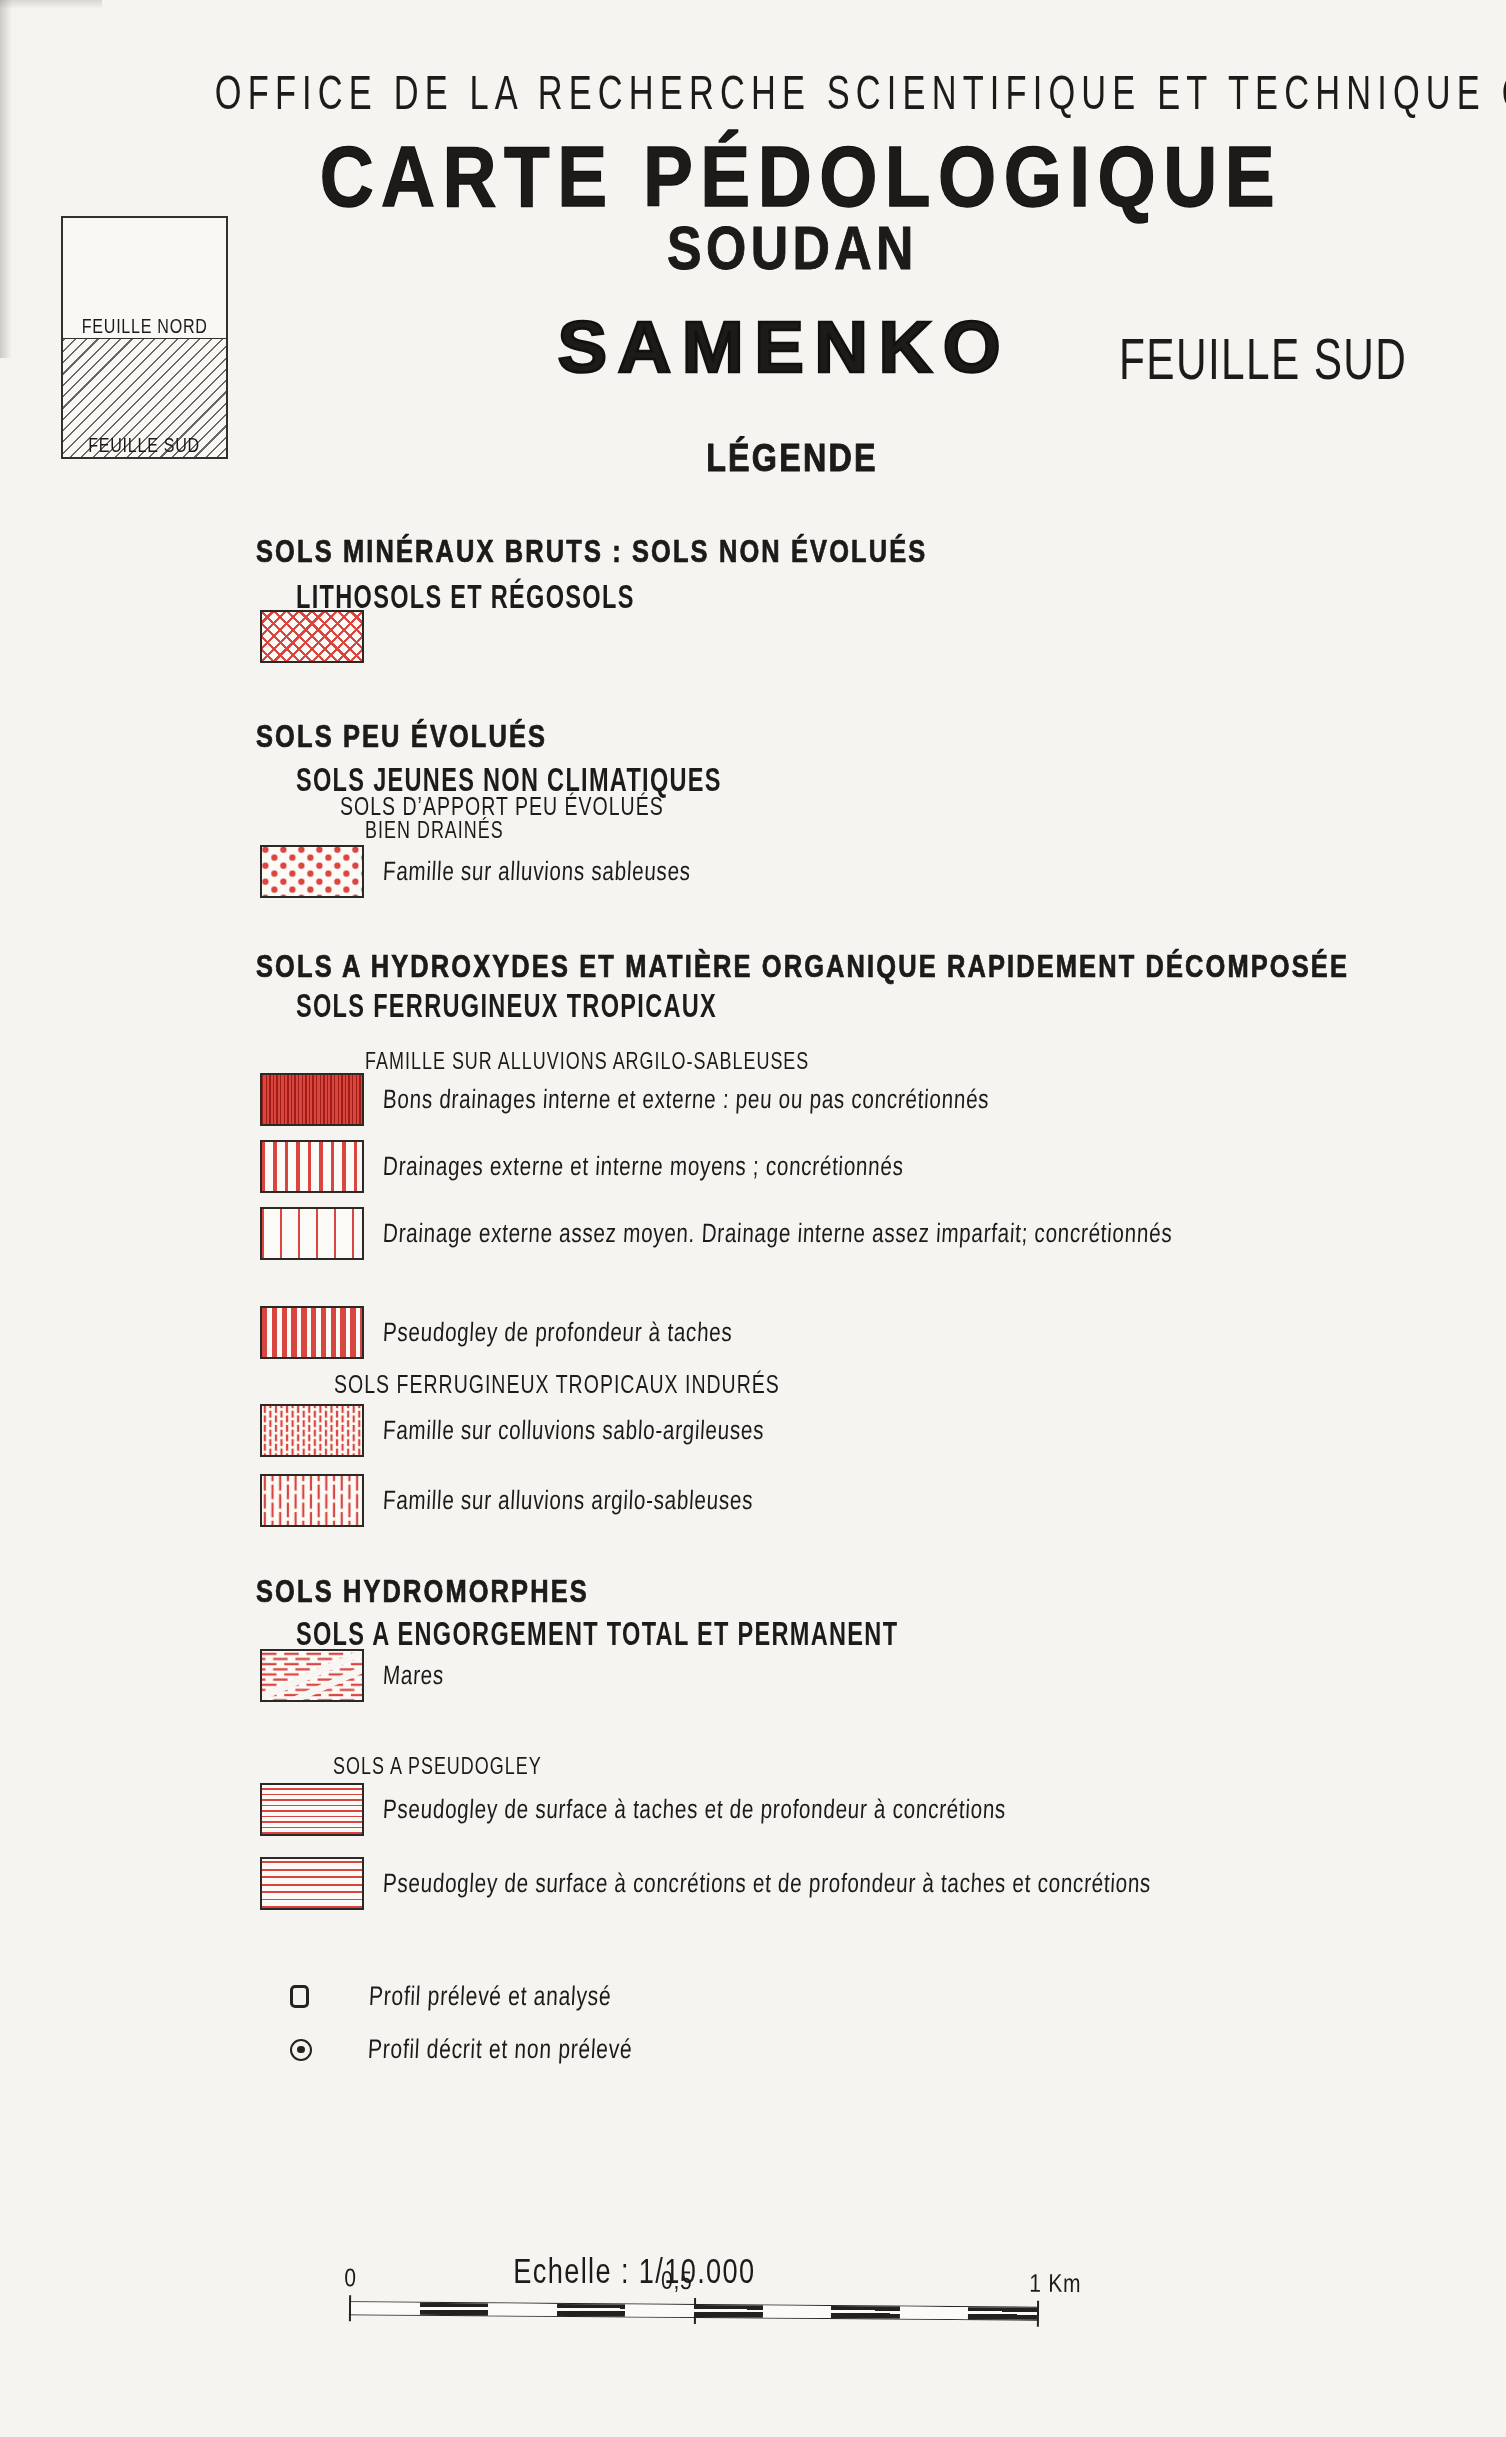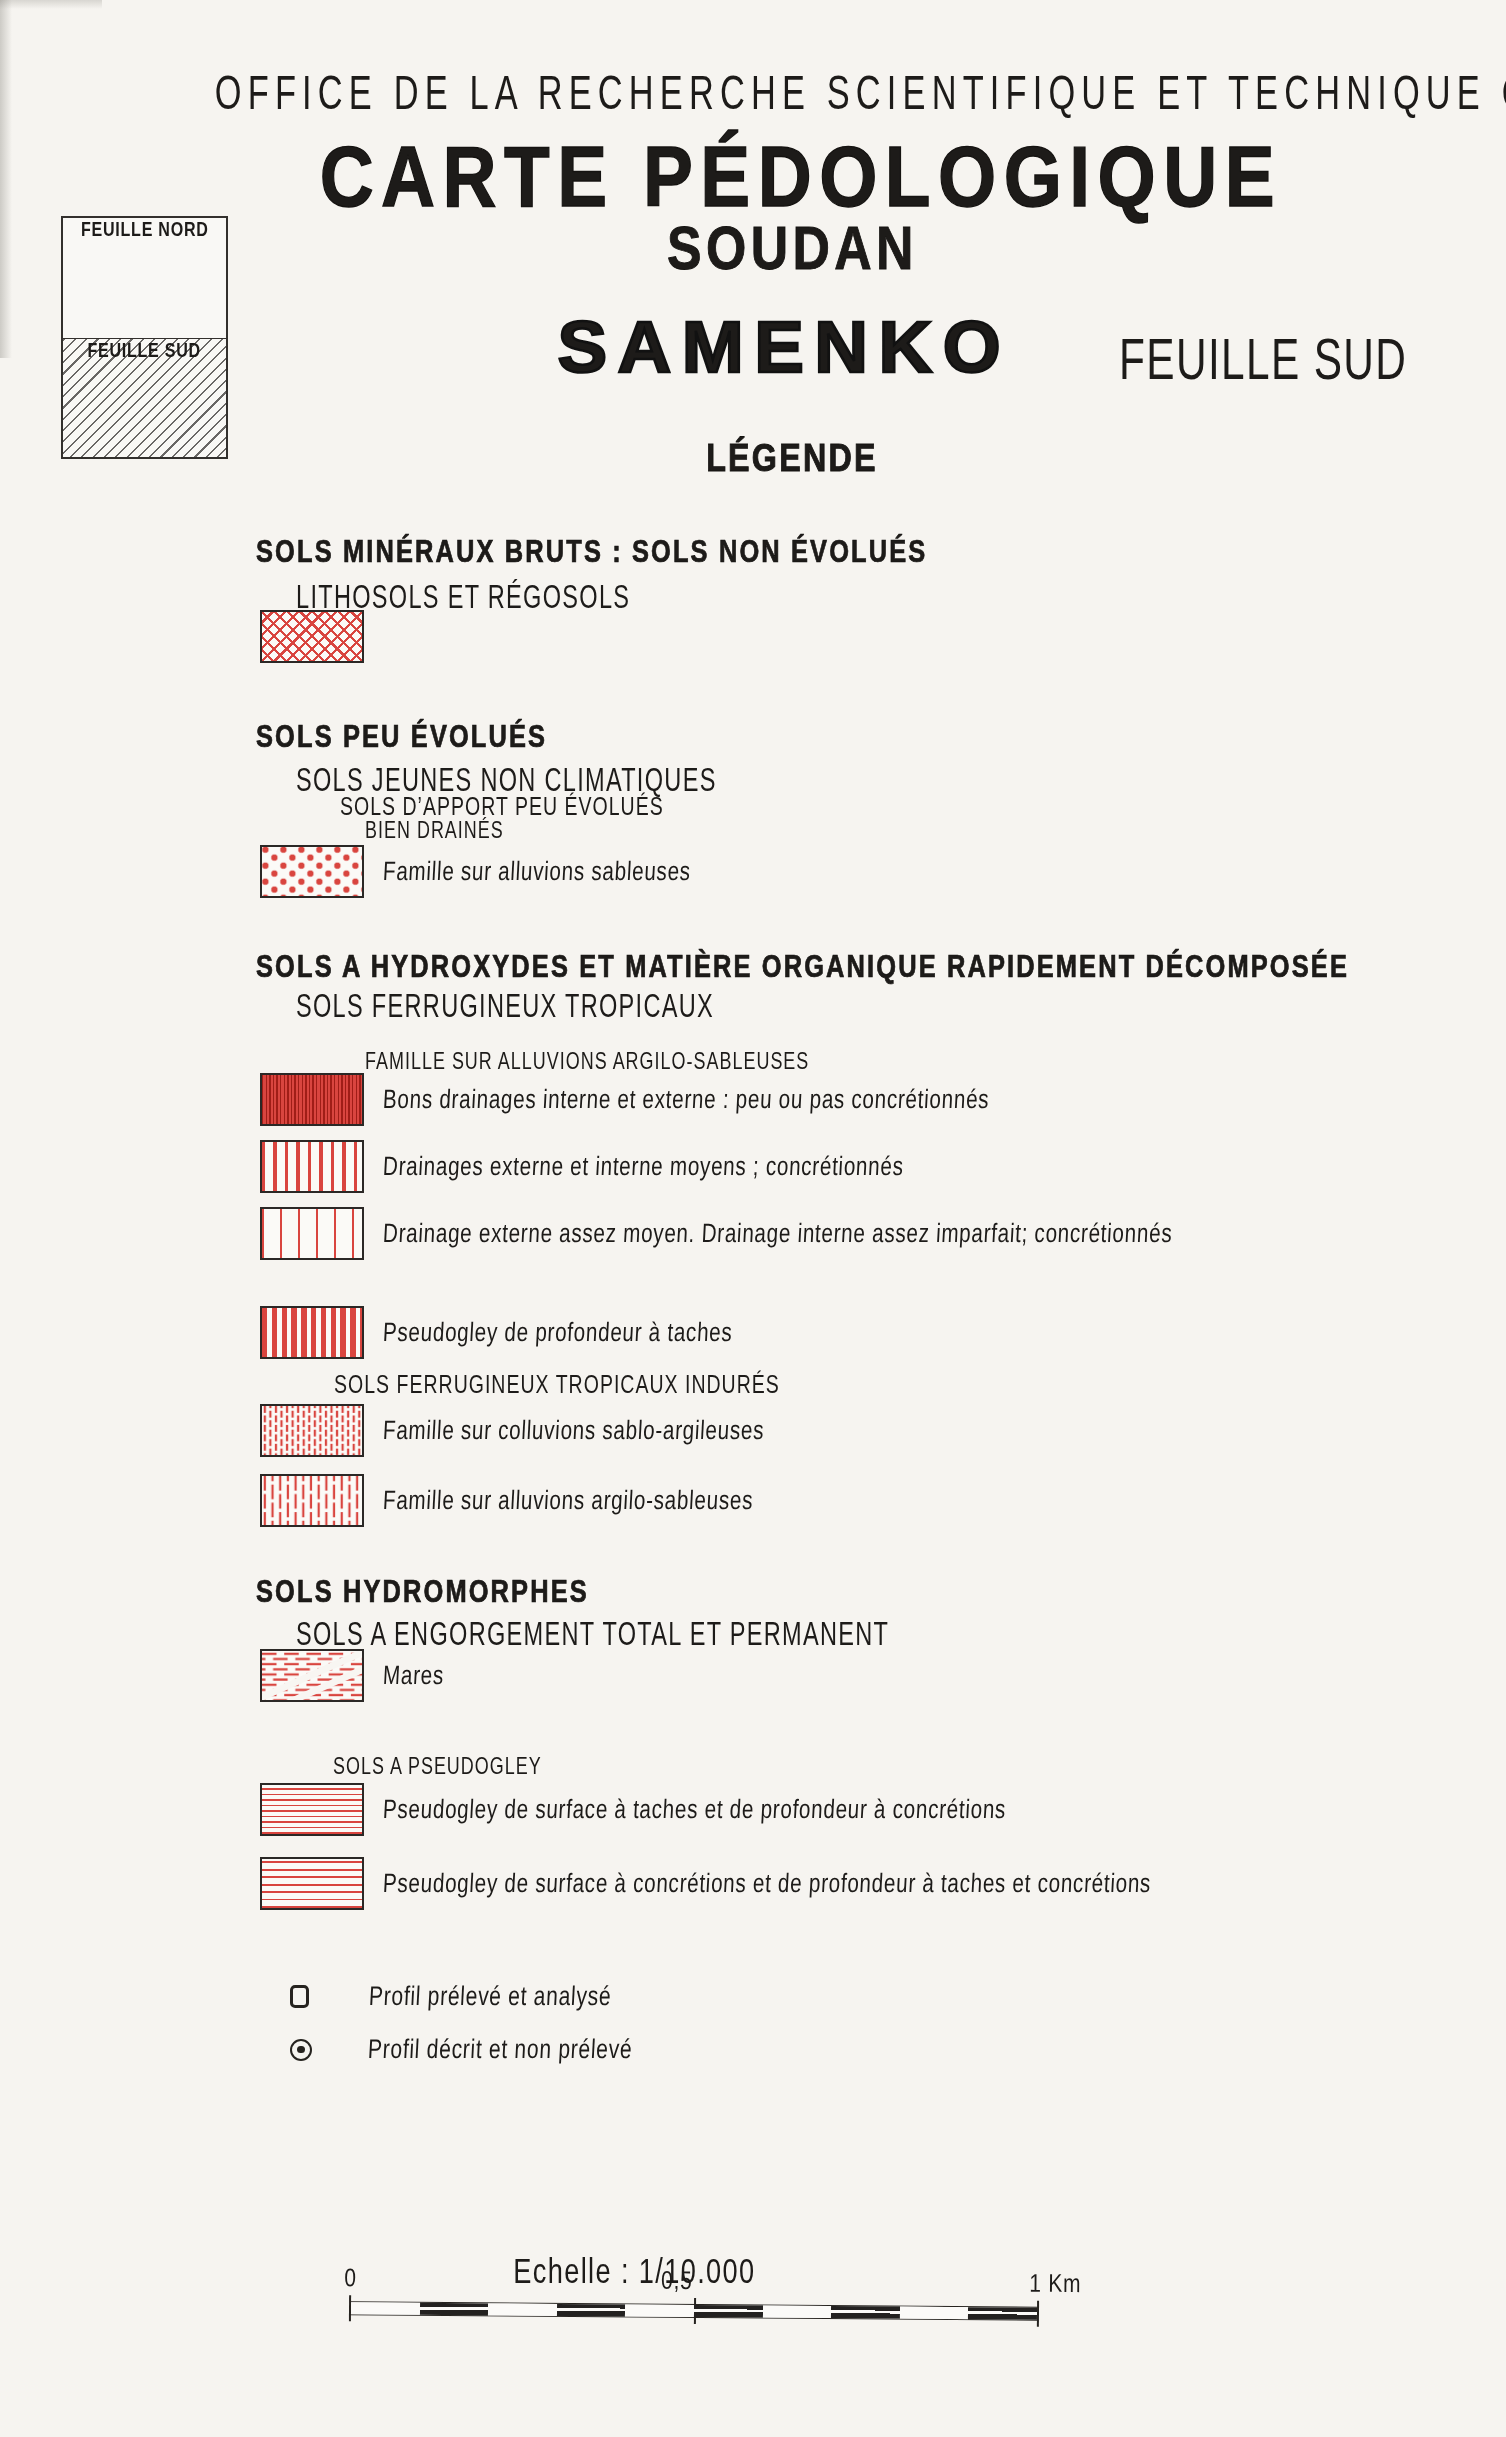--- a/index.html
+++ b/index.html
@@ -28,21 +28,21 @@
   .t-country .cx{transform:scaleX(.85);}
   .t-sheet{font-size:73px;font-weight:700;letter-spacing:10.2px;-webkit-text-stroke:2.6px #111;}
   .t-sheet .cx{transform:scaleX(1.02);}
   .t-side{font-size:53px;font-weight:400;letter-spacing:1.7px;}
   .t-side .cx{transform:scaleX(.80) scaleY(1.08);}
   .legend-h{font-size:38px;font-weight:700;letter-spacing:2.6px;-webkit-text-stroke:0.9px #151311;}
   .legend-h .cx{transform:scaleX(.85);}
 
   .sec-title{font-size:31px;font-weight:700;letter-spacing:2.6px;-webkit-text-stroke:0.7px #151311;}
   .sec-title .cx{transform:scaleX(.82);}
-  .sub1{font-size:31px;font-weight:400;letter-spacing:1.7px;}
+  .sub1{font-size:31px;font-weight:700;letter-spacing:1.7px;}
   .sub1 .cx{transform:scaleX(.76) scaleY(1.08);}
   .sub2{font-size:25px;font-weight:400;letter-spacing:1.3px;}
   .sub2 .cx{transform:scaleX(.78) scaleY(1.06);}
   .sub3{font-size:23px;font-weight:400;letter-spacing:1.3px;}
   .sub3 .cx{transform:scaleX(.78) scaleY(1.06);}
 
   .lrow{position:absolute;left:260px;display:flex;align-items:center;}
   .sw{width:104px;height:53px;border:2.1px solid #2b2826;box-sizing:border-box;
       background-color:#fbfaf7;flex:0 0 auto;}
   .lab{margin-left:19px;font-size:26.5px;letter-spacing:0.9px;white-space:nowrap;
@@ -58,21 +58,21 @@
   .vlines-dense{background-color:var(--red,#d9453f);
      background-image:repeating-linear-gradient(90deg,rgba(150,22,16,.85) 0 1.4px,transparent 1.4px 3.6px);}
   .vlines-medium{background-image:repeating-linear-gradient(90deg,var(--red,#d9453f) 0 3.4px,transparent 3.4px 11.5px);}
   .vlines-sparse{background-image:repeating-linear-gradient(90deg,var(--red,#d9453f) 0 1.7px,transparent 1.7px 18px);}
   .vbars{background-image:repeating-linear-gradient(90deg,var(--red,#d9453f) 0 5.5px,transparent 5.5px 9.8px);}
   .hlines-dense{background-image:repeating-linear-gradient(0deg,var(--red,#d9453f) 0 1.9px,transparent 1.9px 5.5px);}
   .hlines-medium{background-image:repeating-linear-gradient(0deg,var(--red,#d9453f) 0 1.9px,transparent 1.9px 7.5px);}
 
   .index-box{position:absolute;left:61px;top:216px;width:167px;height:243px;
      border:2.1px solid #33302d;box-sizing:border-box;background:#f9f8f5;}
-  .index-cell{position:relative;width:100%;height:50%;display:flex;align-items:flex-start;justify-content:center;font-weight:bold;}
+  .index-cell{position:relative;width:100%;height:50%;display:flex;align-items:flex-end;justify-content:center;}
   .index-cell span{font-size:19.6px;letter-spacing:0.9px;display:inline-block;transform:scaleX(.82);}
   .index-south{border-top:1.3px solid #33302d;box-sizing:border-box;
      background-image:repeating-linear-gradient(135deg,rgba(45,42,40,.70) 0 1.5px,transparent 1.5px 8px);}
 
   .sym-row{position:absolute;left:290px;display:flex;align-items:center;height:29px;}
   .sym-square{width:19px;height:23px;border:3px solid #26231f;border-radius:5.1px;box-sizing:border-box;background:transparent;}
   .sym-circle{width:22px;height:22px;border:2.6px solid #26231f;border-radius:50%;box-sizing:border-box;
      display:flex;align-items:center;justify-content:center;}
   .sym-dot{width:7.7px;height:7.7px;border-radius:50%;background:#26231f;}
   .sym-lab{margin-left:60px;font-size:27px;letter-spacing:0.9px;white-space:nowrap;

